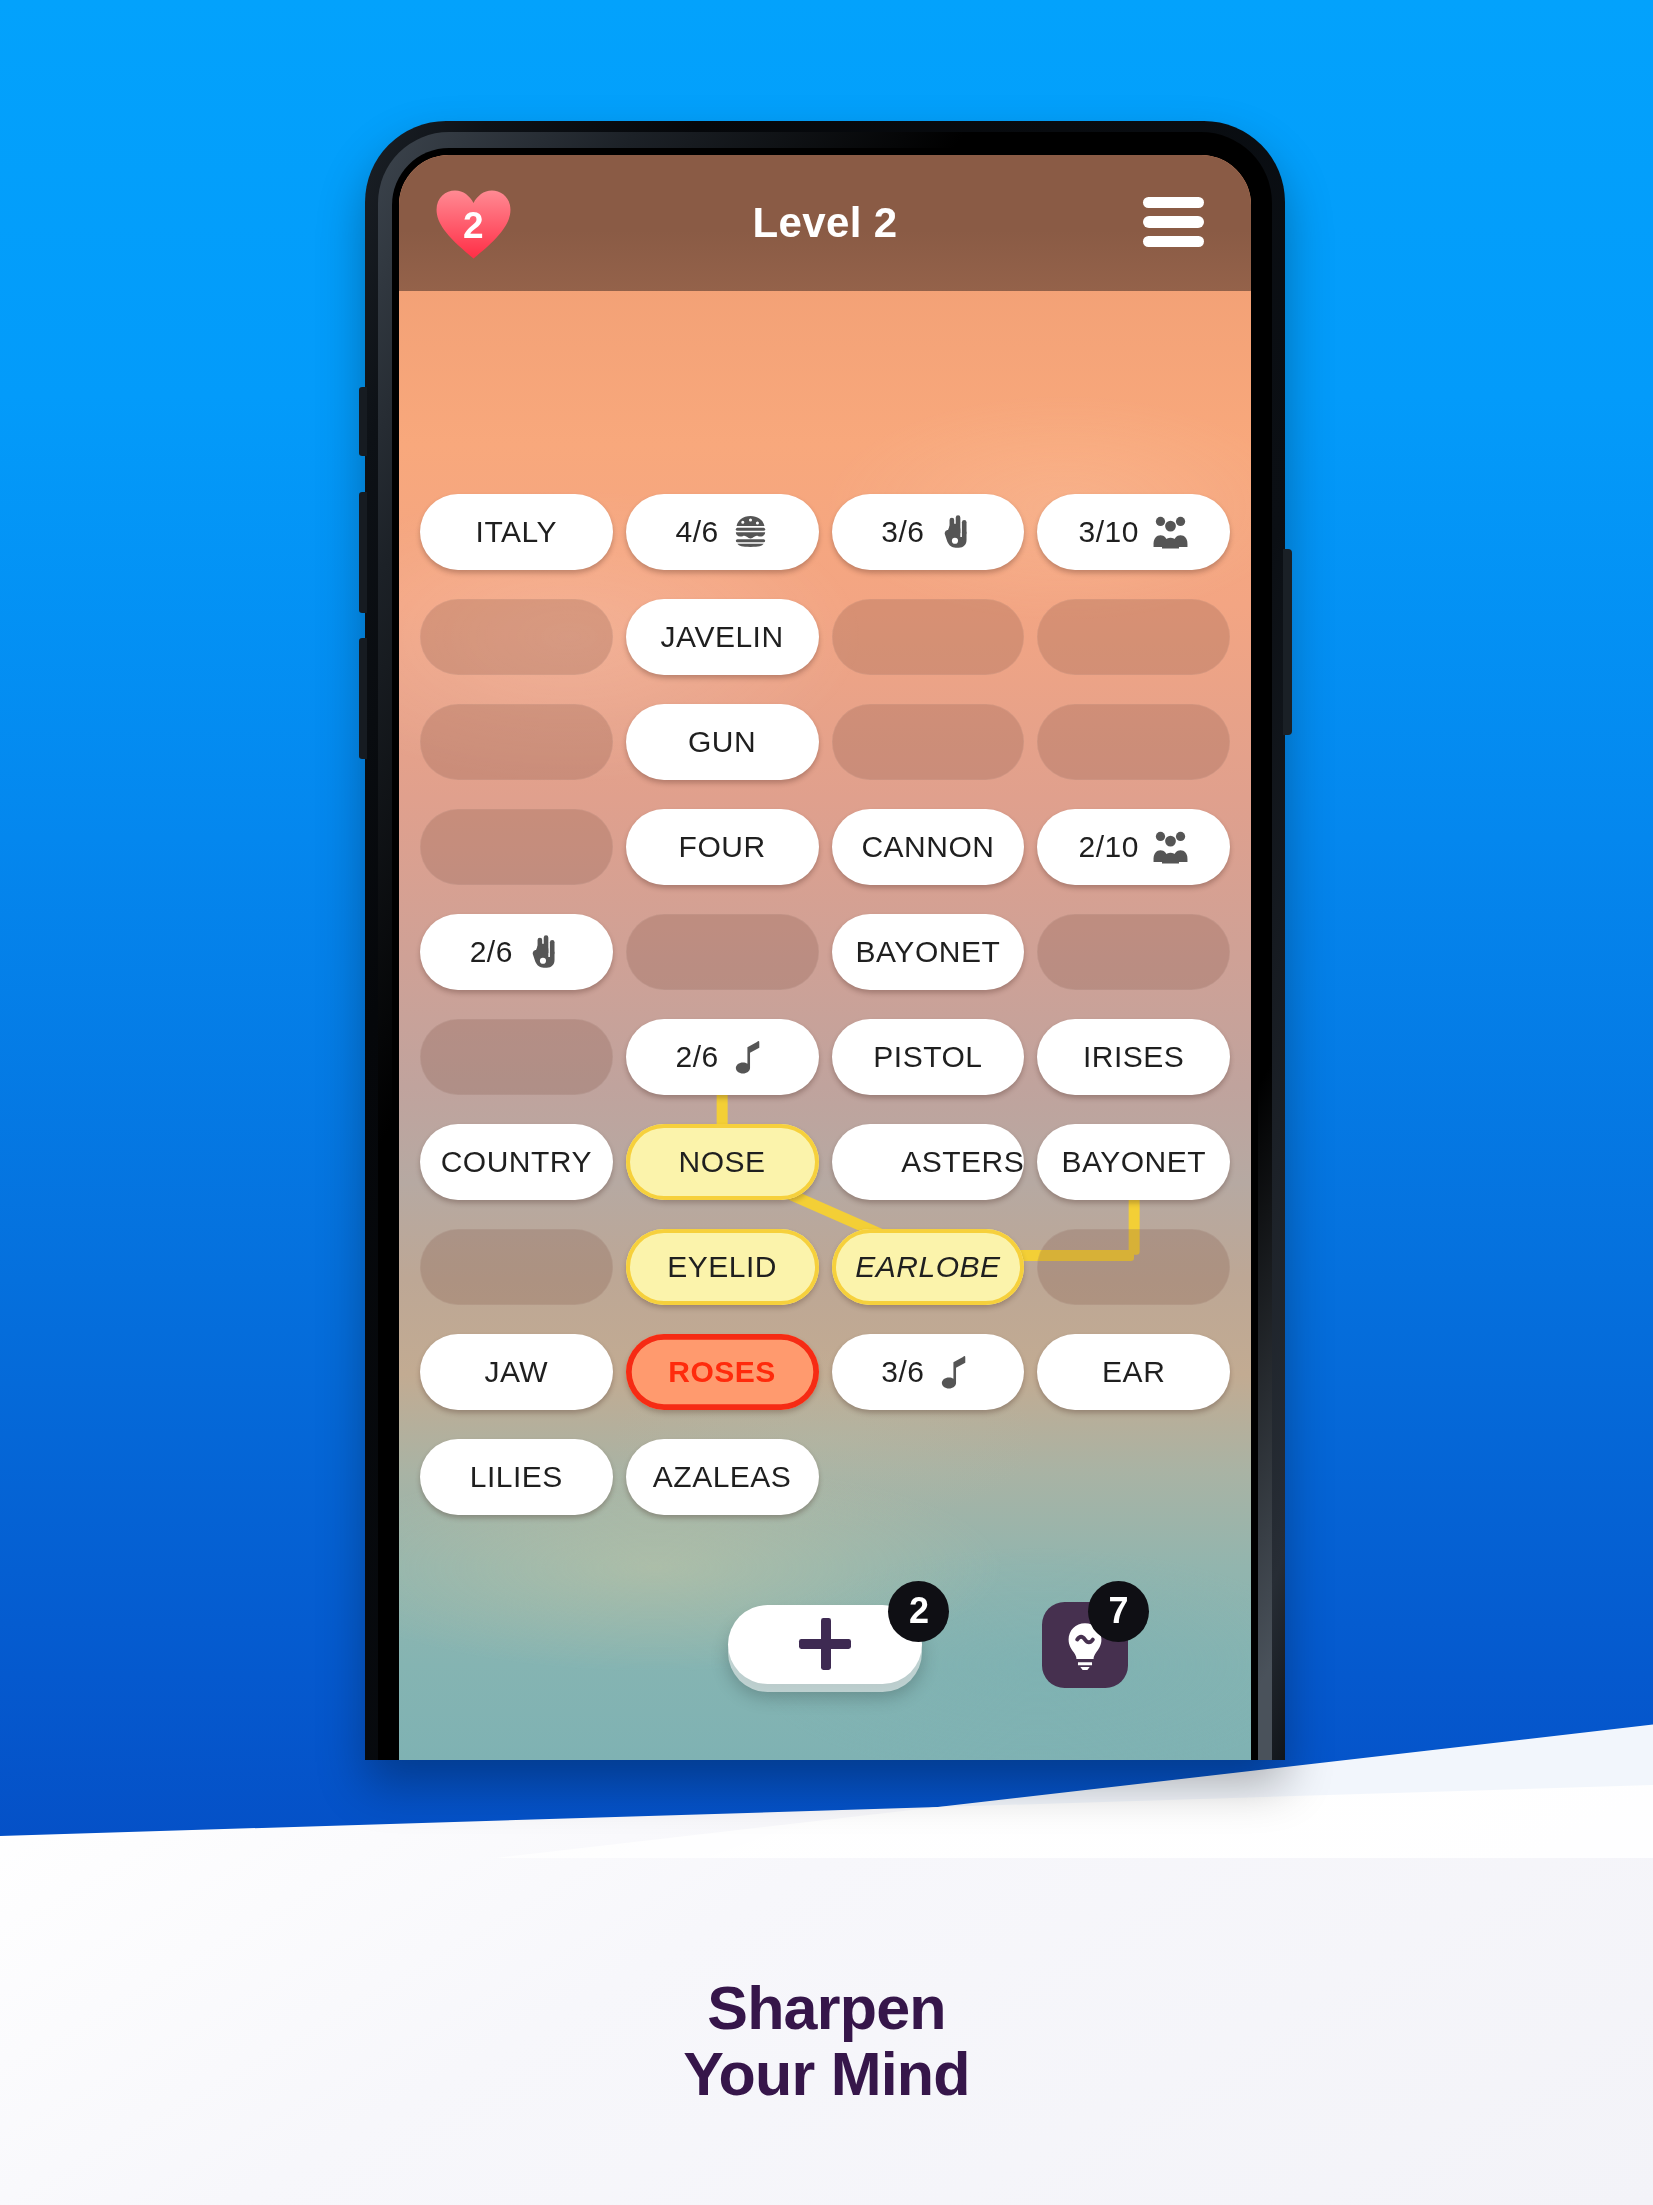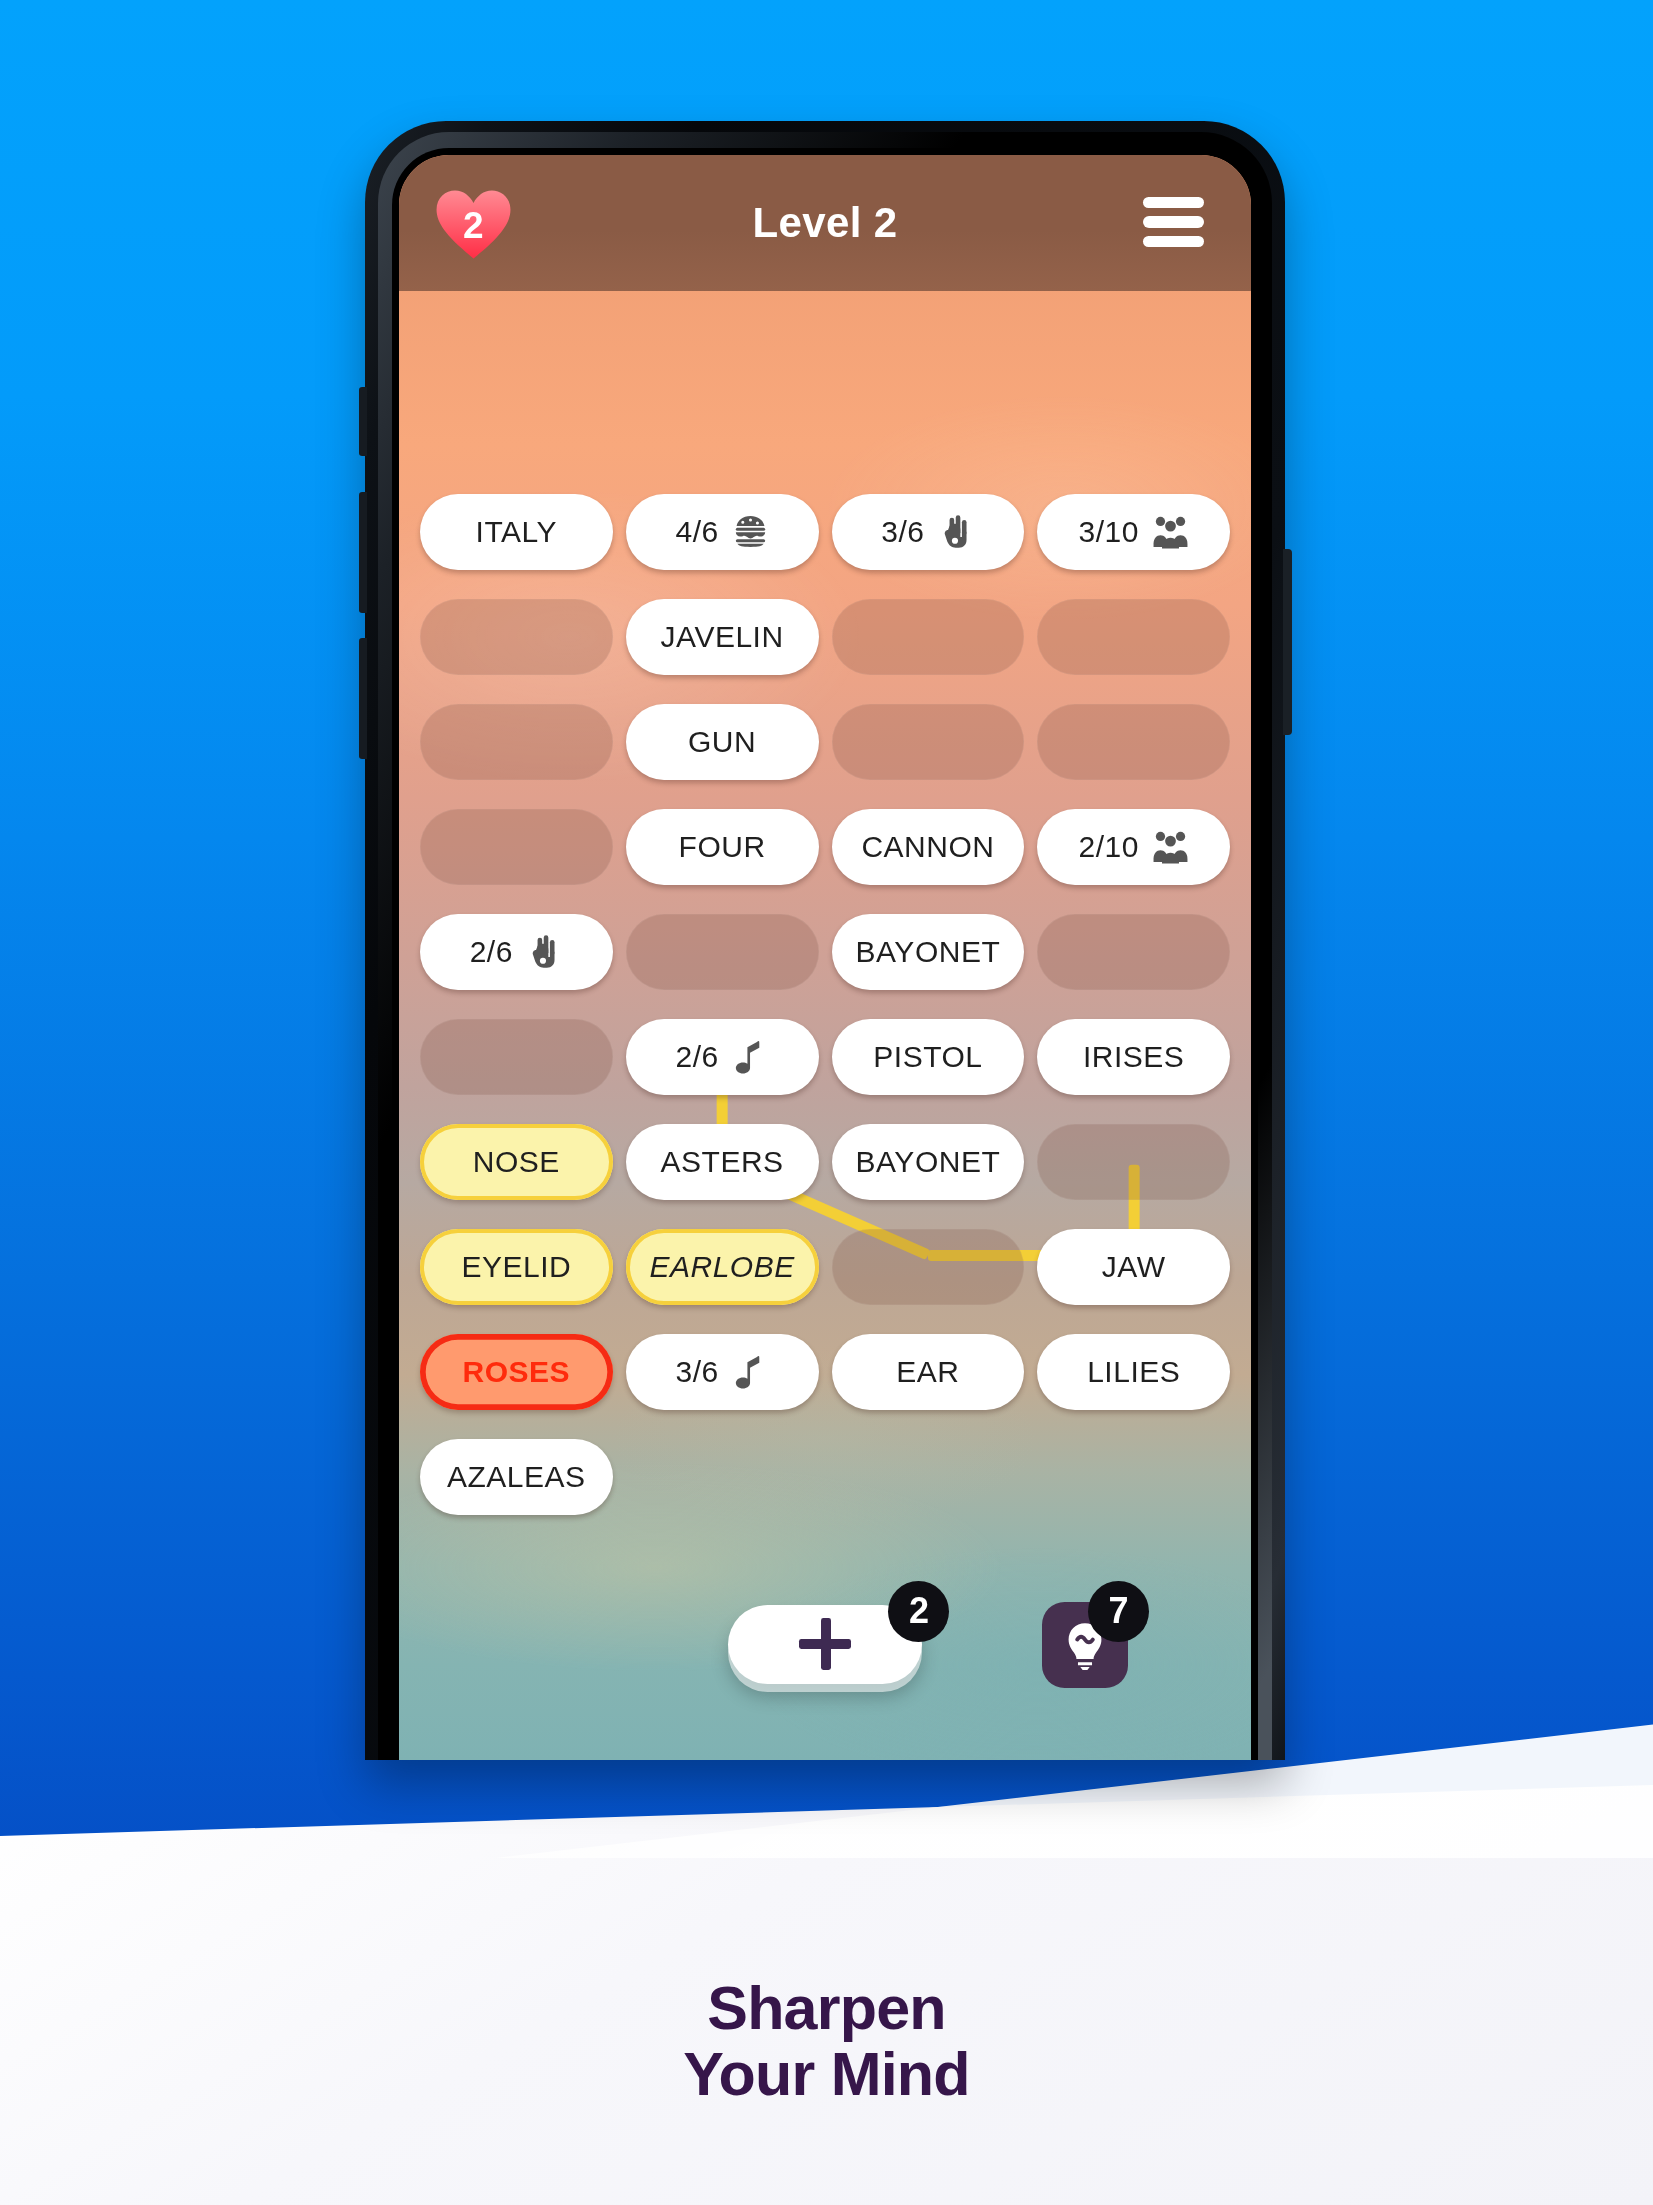--- a/index.html
+++ b/index.html
@@ -364,24 +364,27 @@
                 <path d="M35 4c-1 0-2 .6-2.6 1.3L20 12v21.4c-1.6-1-3.6-1.6-5.8-1.6C9.1 31.8 5 35 5 39s4.1 7.2 9.2 7.2S23.4 43 23.4 39V19l12-6.4V6c0-1.1-.4-2-.4-2z"></path>
               </svg>
             </span>
           </div>
           <div class="tile word" style="z-index: 5;">
             <span>PISTOL</span>
           </div>
           <div class="tile word" style="z-index: 5;">
             <span>IRISES</span>
           </div>
+          <div class="tile word" style="z-index: 5;">
+            <span>COUNTRY</span>
+          </div>
           <div class="tile selected" style="z-index: 5;">
             <span>NOSE</span>
           </div>
-          <div class="tile word" style="z-index: 5;">
+          <div class="tile word" style="z-index: 5; justify-content: flex-end;">
             <span>ASTERS</span>
           </div>
           <div class="tile word" style="z-index: 5;">
             <span>BAYONET</span>
           </div>
           <div class="tile blank" style="z-index: 5;"></div>
           <div class="tile selected" style="z-index: 5;">
             <span>EYELID</span>
           </div>
           <div class="tile selected" style="z-index: 5; font-style: italic;">

